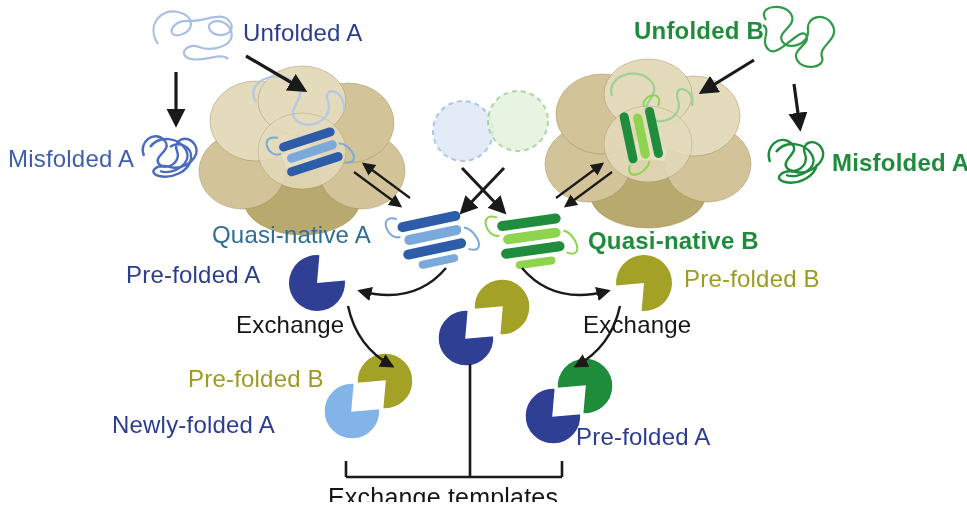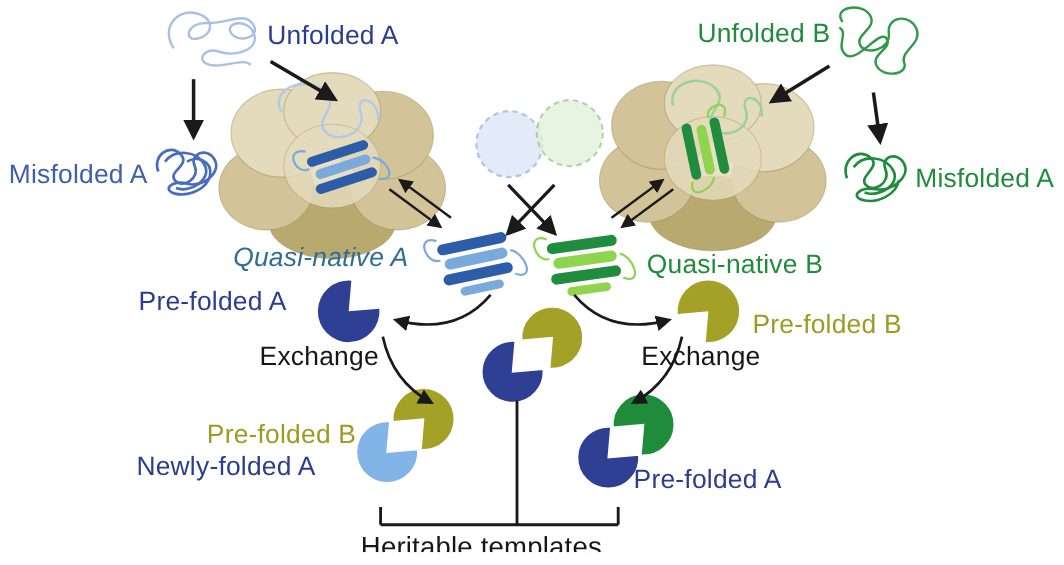--- a/index.html
+++ b/index.html
@@ -13,23 +13,23 @@
   .figure svg{position:absolute;left:0;top:0;}
   .lbl{
     position:absolute;
     font-size:24px;
     line-height:1.1;
     white-space:nowrap;
     letter-spacing:0.2px;
   }
   .c-dblue{color:var(--c-label-dark-blue);}
   .c-mblue{color:var(--c-label-medium-blue);}
-  .c-teal{color:var(--c-label-teal-blue);font-style:italic;}
-  .c-green{color:var(--c-label-green);}
-  .c-olive{color:var(--c-label-olive);margin-top:17px;}
+  .c-teal{color:var(--c-label-teal-blue);}
+  .c-green{color:var(--c-label-green);font-weight:bold;}
+  .c-olive{color:var(--c-label-olive);}
   .c-black{color:var(--c-label-black);text-align:right;}
   .lbl-big{font-size:25px;}
 </style>
 </head>
 <body>
 
 <div class="figure">
 
   <svg width="967" height="514" viewBox="0 0 967 514">
     <defs>
@@ -150,17 +150,17 @@
   <div class="lbl c-green" style="left:634px;top:18px">Unfolded B</div>
   <div class="lbl c-mblue" style="left:8px;top:146px">Misfolded A</div>
   <div class="lbl c-green" style="left:832px;top:150px">Misfolded A</div>
   <div class="lbl c-teal" style="left:212px;top:222px">Quasi-native A</div>
   <div class="lbl c-green" style="left:588px;top:228px">Quasi-native B</div>
   <div class="lbl c-dblue" style="left:126px;top:262px">Pre-folded A</div>
   <div class="lbl c-olive" style="left:684px;top:266px">Pre-folded B</div>
   <div class="lbl c-black" style="left:236px;top:312px">Exchange</div>
   <div class="lbl c-black" style="left:583px;top:312px">Exchange</div>
   <div class="lbl c-olive" style="left:188px;top:366px">Pre-folded B</div>
-  <div class="lbl c-dblue" style="left:124px;top:412px">Newly-folded A</div>
+  <div class="lbl c-dblue" style="left:112px;top:412px">Newly-folded A</div>
   <div class="lbl c-dblue" style="left:576px;top:424px">Pre-folded A</div>
-  <div class="lbl c-black lbl-big" style="left:328px;top:484px">Heritable templates</div>
+  <div class="lbl c-black lbl-big" style="left:328px;top:484px">Exchange templates</div>
 
 </div>
 
 </body></html>

